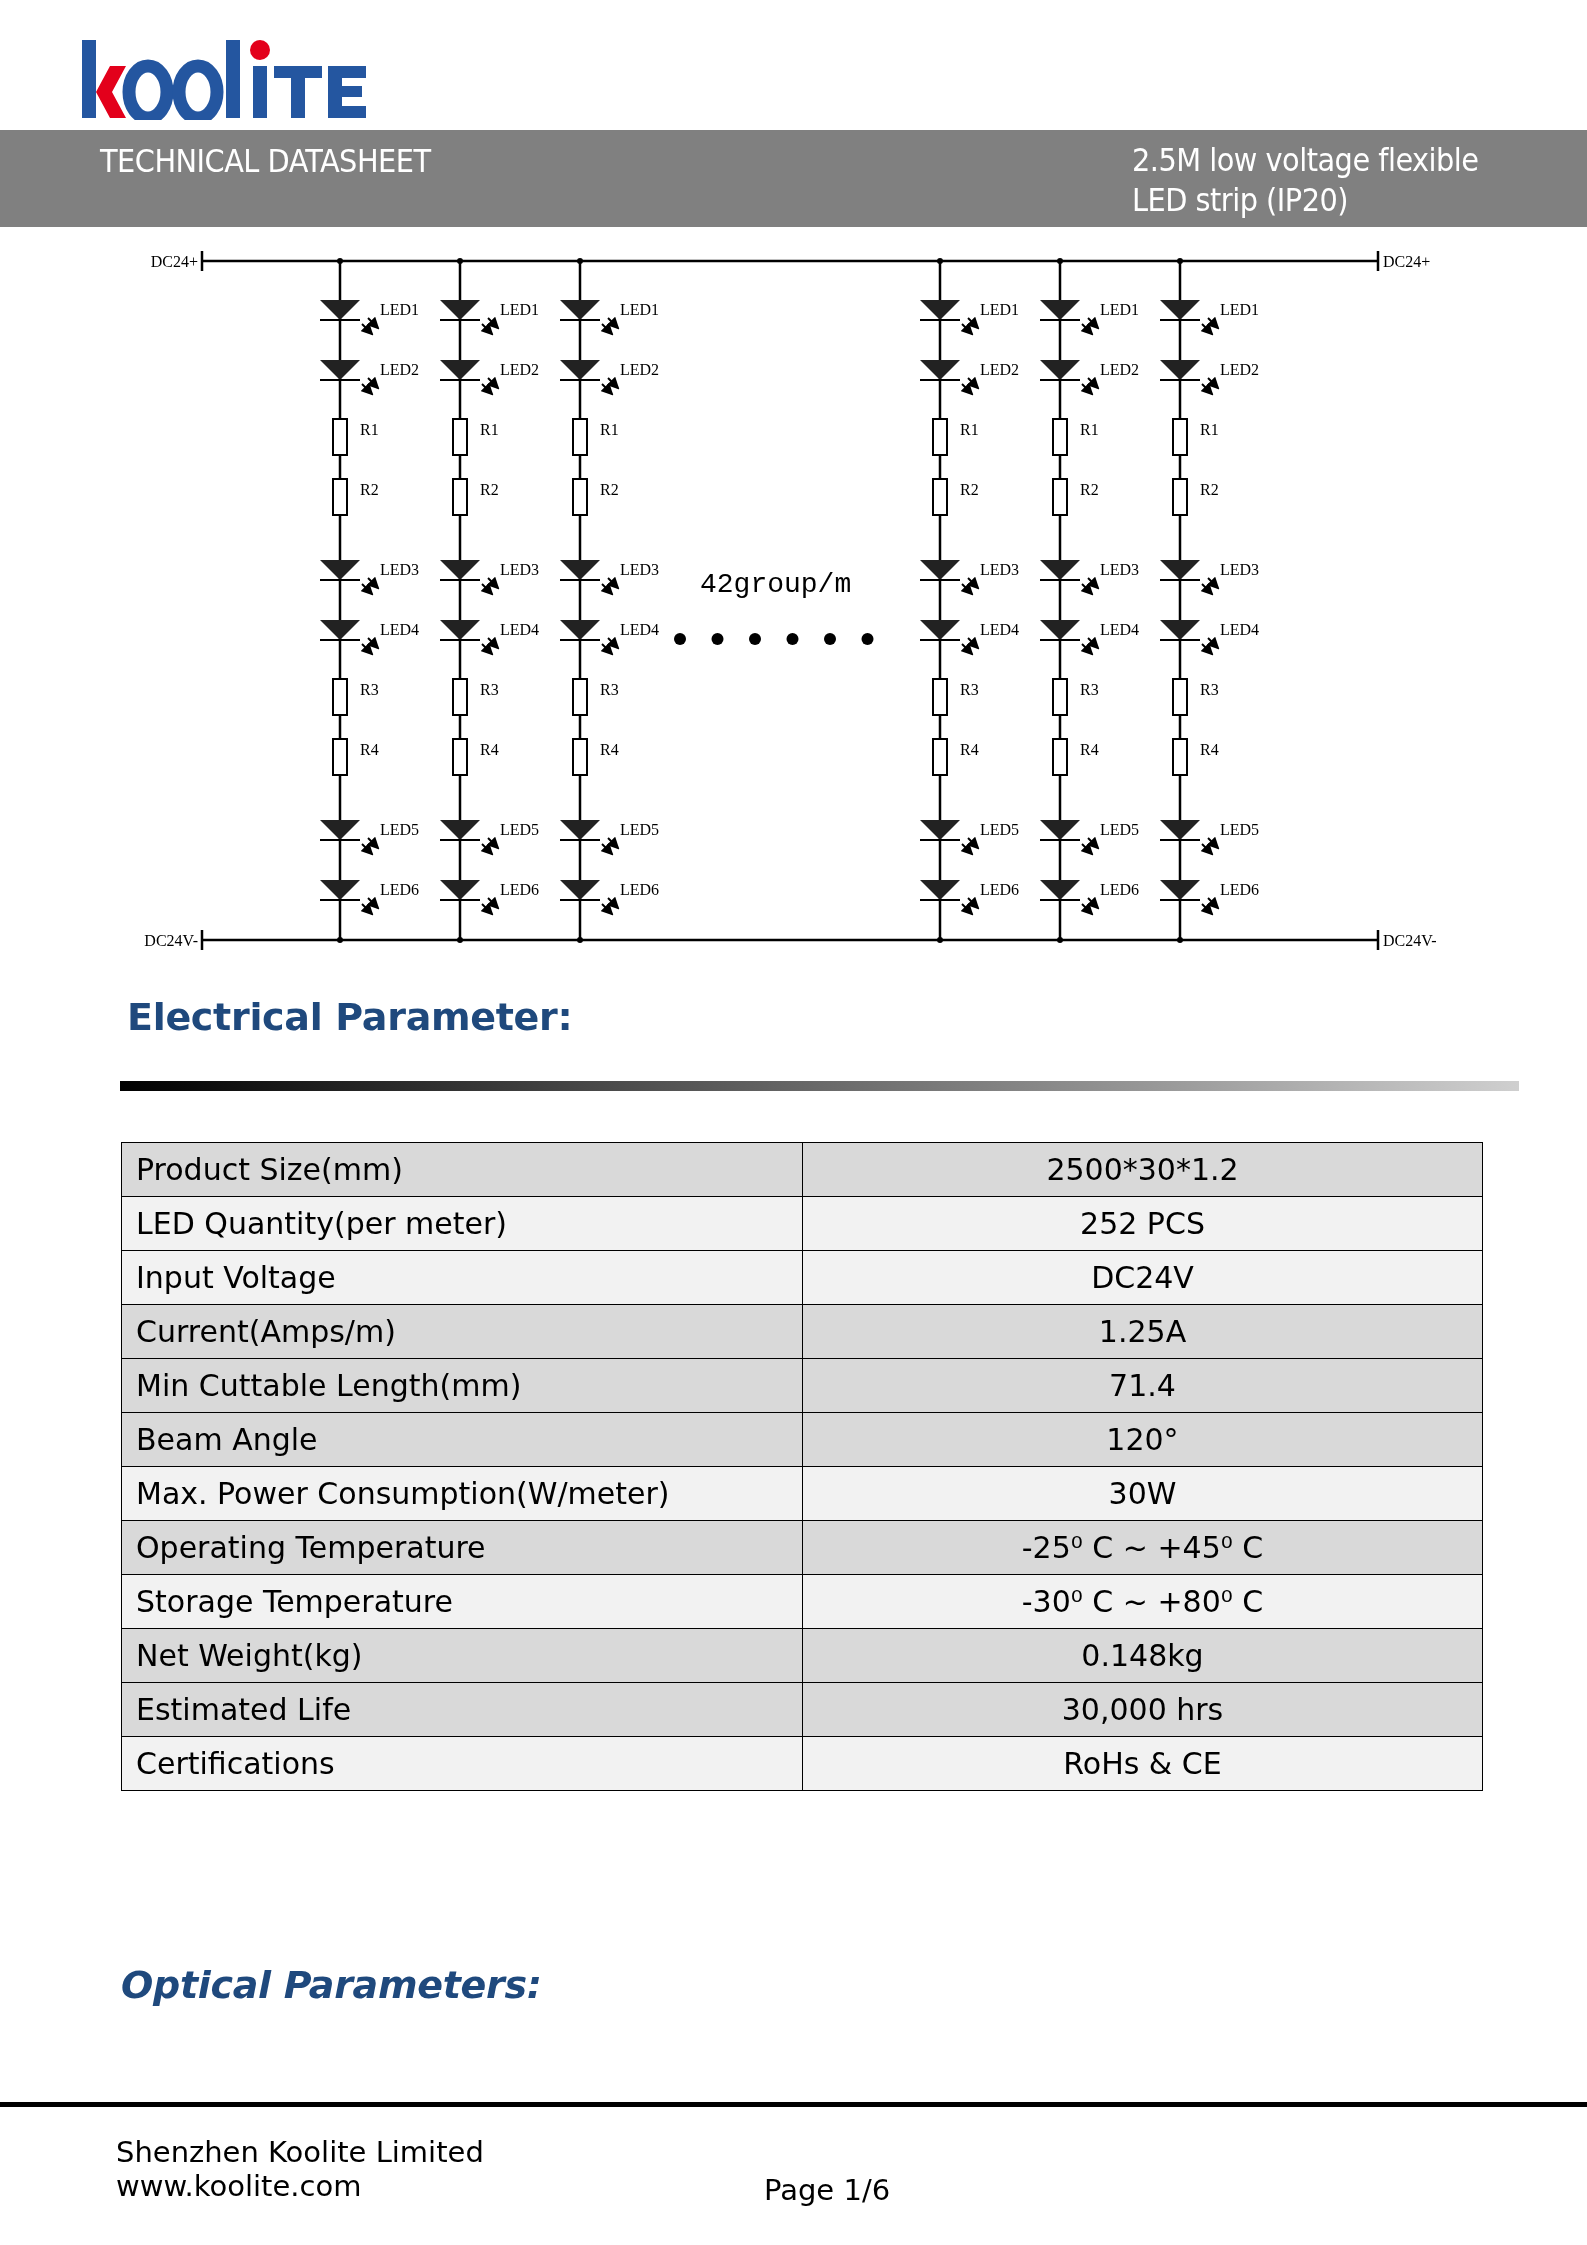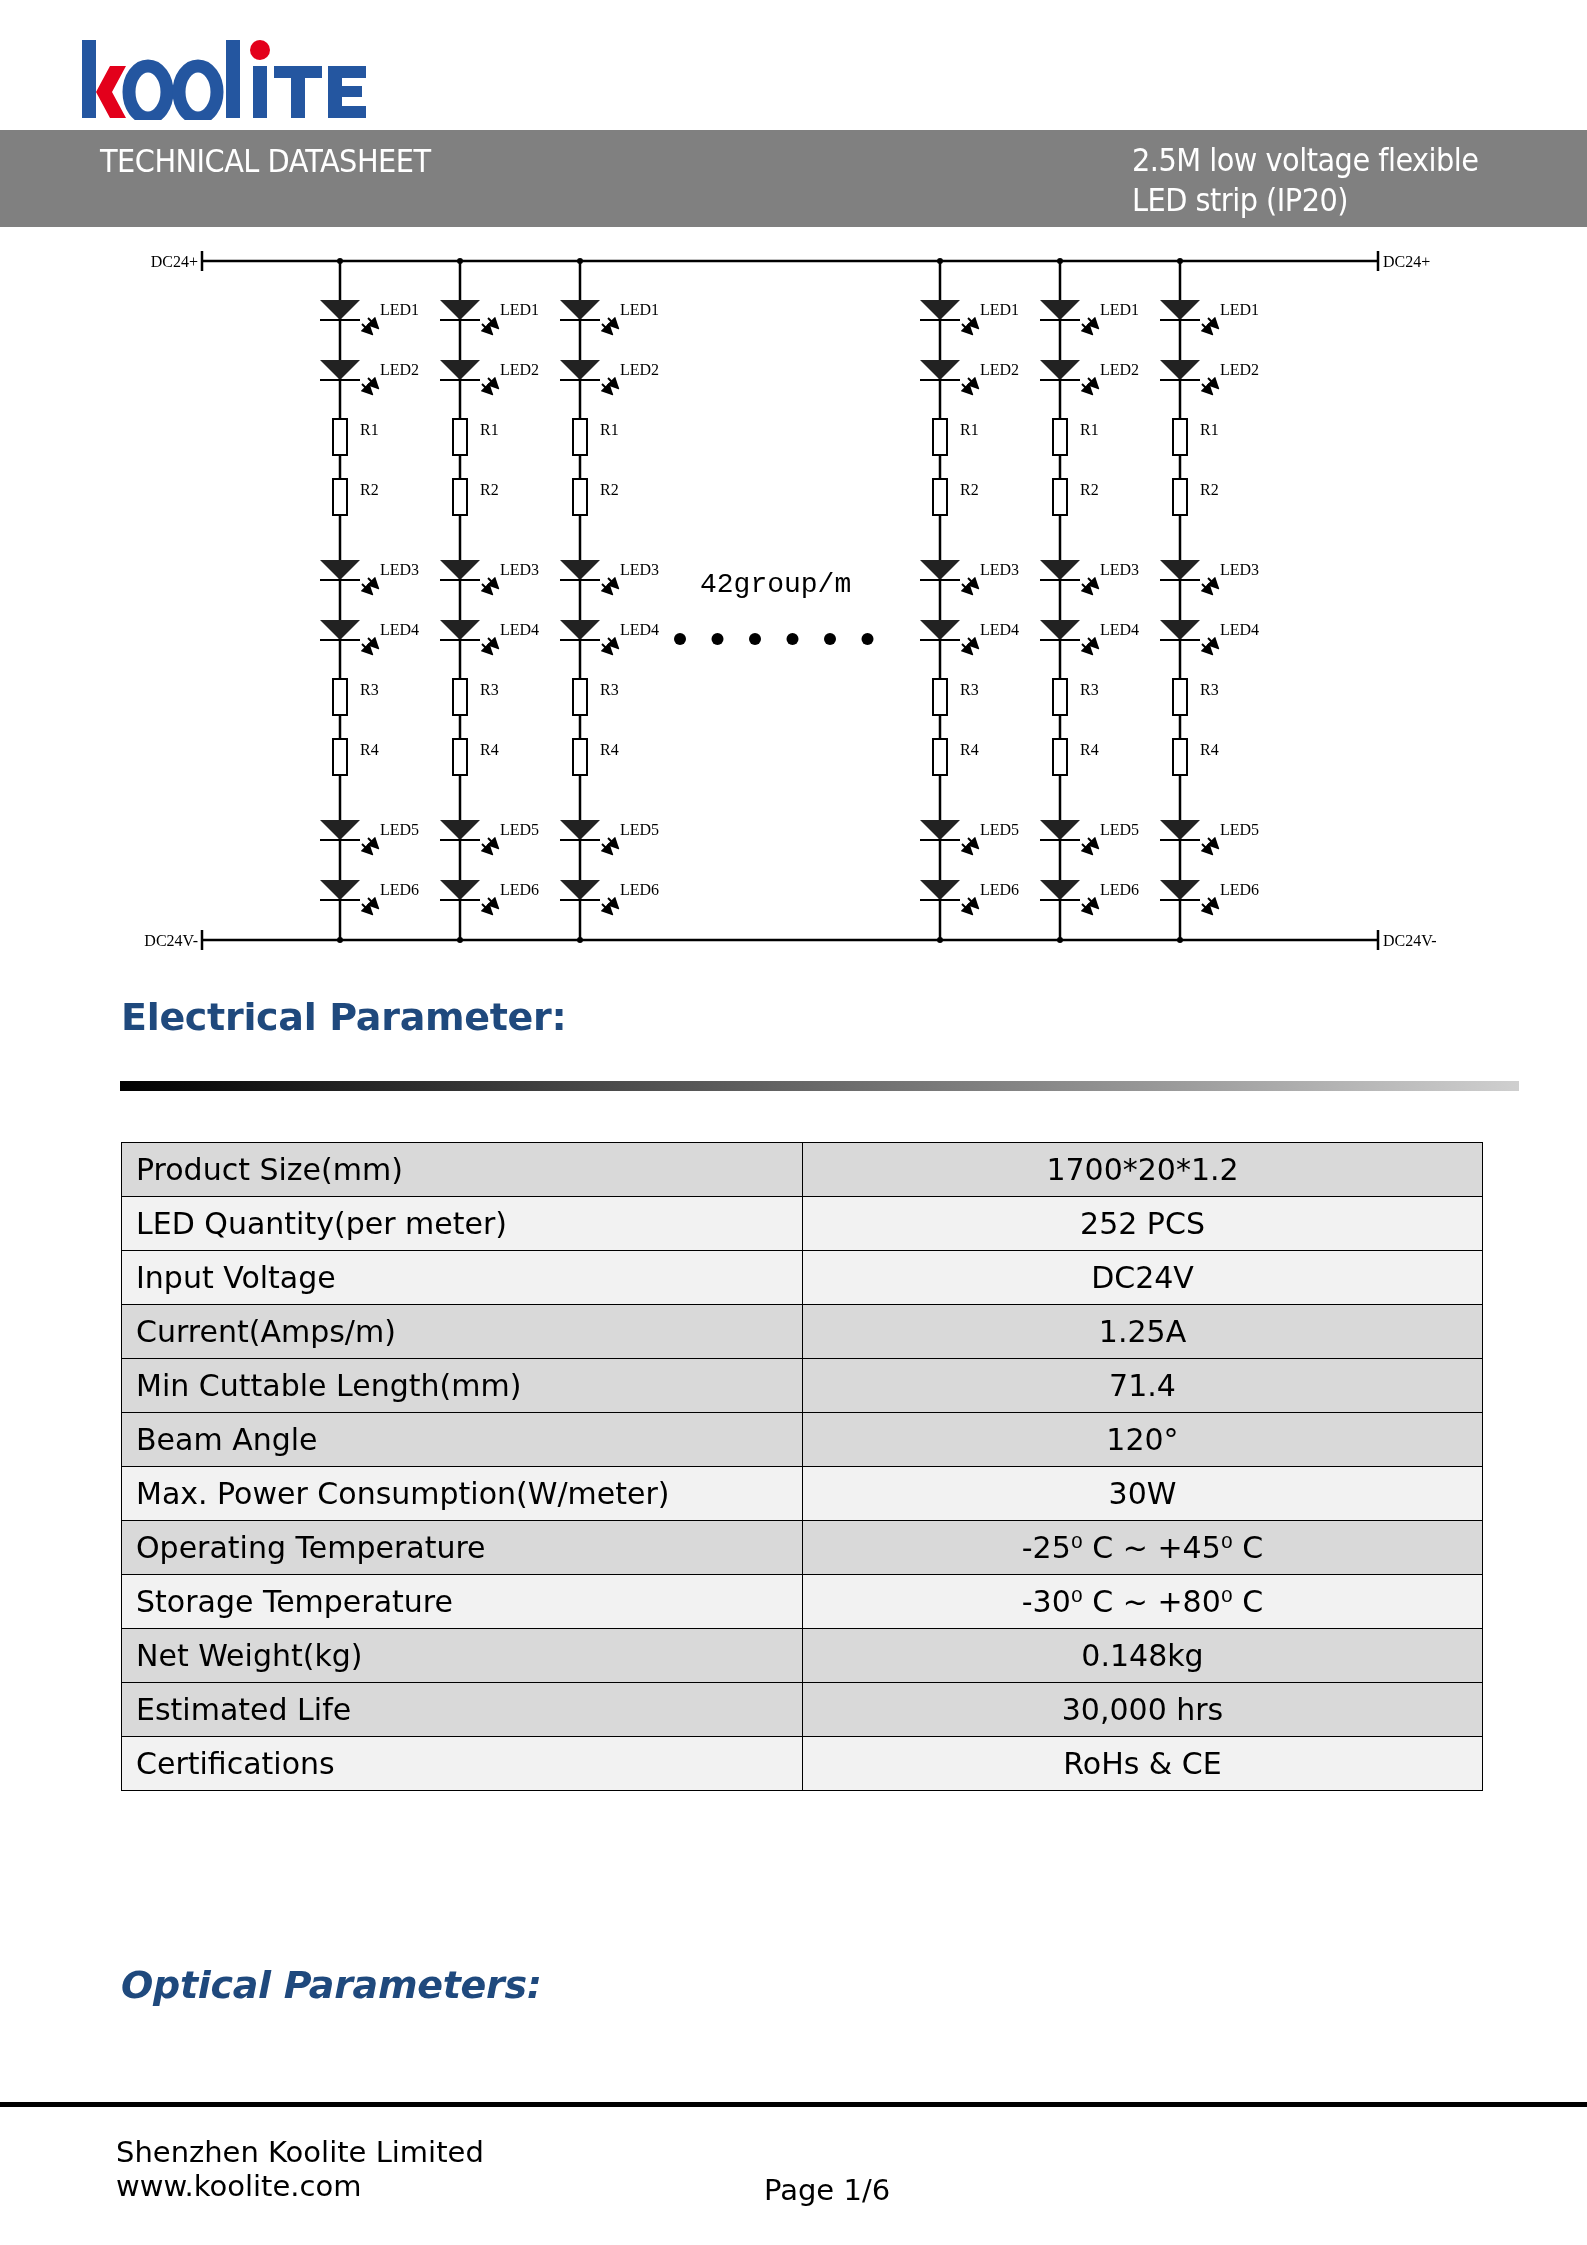--- a/index.html
+++ b/index.html
@@ -337,28 +337,28 @@
   <g id="ellipsis">
       <circle cx="680" cy="639" r="6" fill="#000"></circle>
       <circle cx="717.5" cy="639" r="6" fill="#000"></circle>
       <circle cx="755" cy="639" r="6" fill="#000"></circle>
       <circle cx="792.5" cy="639" r="6" fill="#000"></circle>
       <circle cx="830" cy="639" r="6" fill="#000"></circle>
       <circle cx="867.5" cy="639" r="6" fill="#000"></circle>
     </g>
 </svg>
 
-<div class="section-title" style="top:995px;">Electrical Parameter:</div>
+<div class="section-title" style="top:995px;margin-left:6px;">Electrical Parameter:</div>
 <div class="gradient-rule"></div>
 
 <table class="params" id="params">
   <tbody id="params-body">
       <tr class="dark">
         <td class="k">Product Size(mm)</td>
-        <td class="v">1700*20*1.2</td>
+        <td class="v">2500*30*1.2</td>
       </tr>
       <tr class="light">
         <td class="k">LED Quantity(per meter)</td>
         <td class="v">252 PCS</td>
       </tr>
       <tr class="light">
         <td class="k">Input Voltage</td>
         <td class="v">DC24V</td>
       </tr>
       <tr class="dark">

